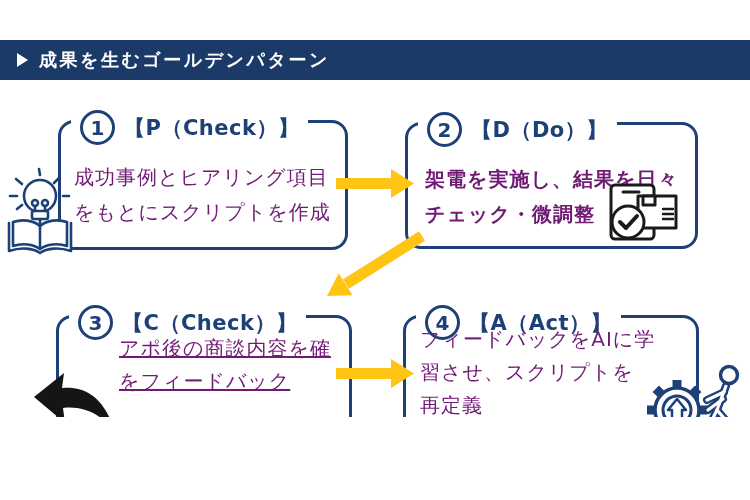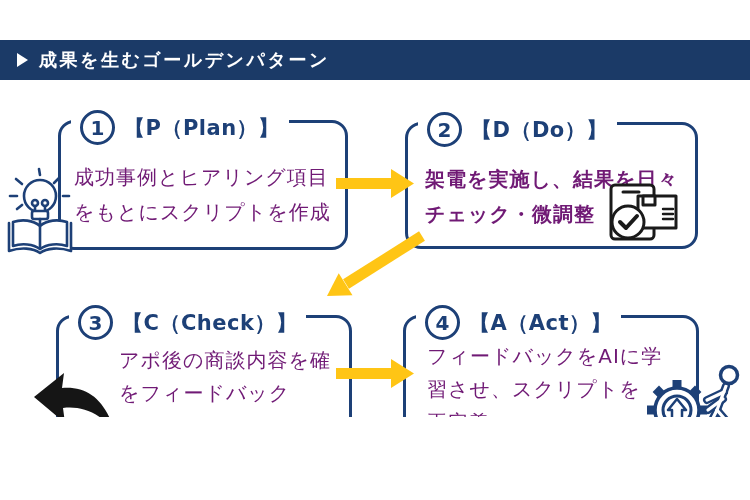--- a/index.html
+++ b/index.html
@@ -23,22 +23,22 @@
   .step-head{position:absolute;top:-14px;left:10px;height:37px;display:flex;align-items:center;
              background:#fff;padding:0 9px;gap:9px;}
   .num-circle{width:35px;height:35px;border:3px solid #1d4077;border-radius:50%;box-sizing:border-box;
               display:flex;align-items:center;justify-content:center;color:#1d4077;
               font-weight:bold;font-size:20px;background:#fff;flex:0 0 auto;}
   .head-label{color:#1d4077;font-weight:bold;font-size:21px;letter-spacing:0.5px;white-space:nowrap;}
 
   .step-body{position:absolute;color:#701a75;font-size:20px;letter-spacing:1px;white-space:nowrap;}
   .box1 .step-body{left:13px;top:37px;line-height:35px;}
   .box2 .step-body{left:17px;top:37px;line-height:35px;font-weight:bold;}
-  .box3 .step-body{left:60px;top:26px;line-height:33px;}
-  .box4 .step-body{left:14px;top:22px;line-height:33px;margin-left:7px;}
+  .box3 .step-body{left:60px;top:14px;line-height:33px;text-decoration:underline;}
+  .box4 .step-body{left:14px;top:5px;line-height:33px;}
 
   .icon{position:absolute;}
   .icon-bulb-book{left:6px;top:166px;}
   .icon-phone{left:606px;top:183px;}
   .icon-black-arrow{left:32px;top:371px;}
   .icon-gear-person{left:645px;top:362px;}
   .arrows{position:absolute;left:0;top:0;pointer-events:none;}
 </style>
 </head>
 <body>
@@ -46,21 +46,21 @@
 <div class="stage">
 
   <div class="title-bar">
     <span class="tri"></span>
     <span class="title-text">成果を生むゴールデンパターン</span>
   </div>
 
   <div class="step-box box1">
     <div class="step-head">
       <span class="num-circle">1</span>
-      <span class="head-label">【P（Plan）】</span>
+      <span class="head-label">【P（Check）】</span>
     </div>
     <div class="step-body">
       <div>成功事例とヒアリング項目</div>
       <div>をもとにスクリプトを作成</div>
     </div>
   </div>
 
   <div class="step-box box2">
     <div class="step-head">
       <span class="num-circle">2</span>

